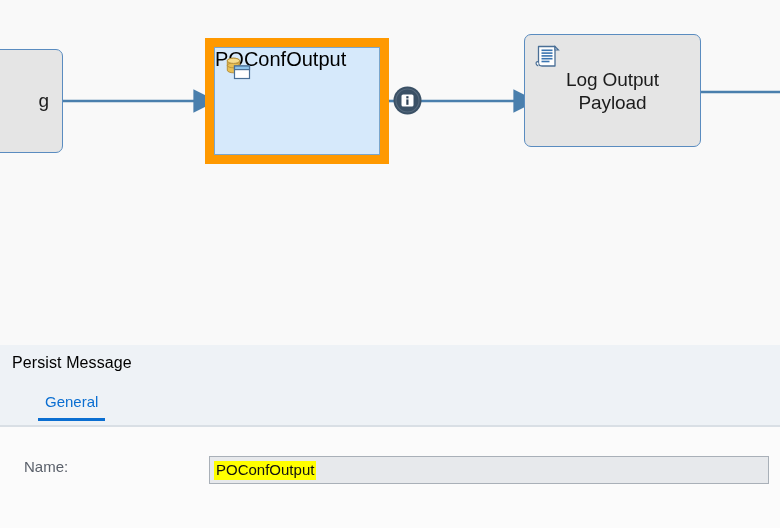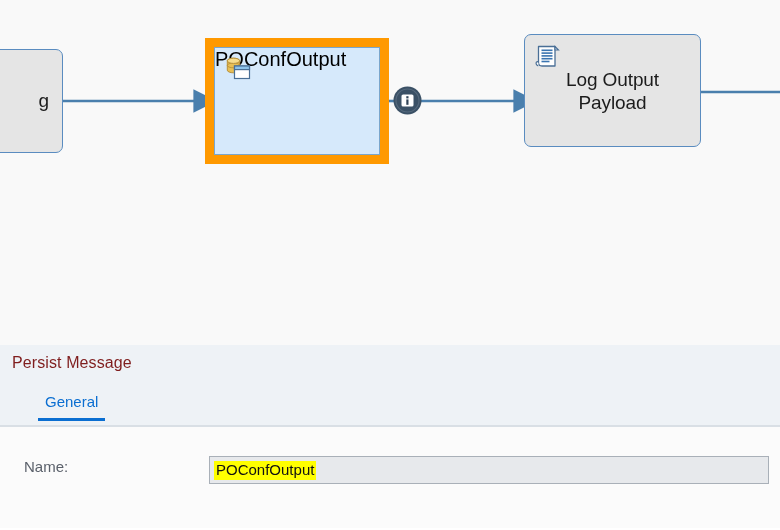--- a/index.html
+++ b/index.html
@@ -145,21 +145,21 @@
     background: #eef2f6;
     border-bottom: 2px solid #d9dfe5;
     box-sizing: border-box;
   }
 
   .panel-title {
     position: absolute;
     left: 12px;
     top: 9px;
     font-size: 16px;
-    color: #7f1d1d;
+    color: #000000;
     font-family: "Liberation Sans", sans-serif;
     letter-spacing: 0.1px;
   }
 
   .tabs {
     position: absolute;
     left: 33px;
     top: 48px;
     display: flex;
     gap: 13px;

